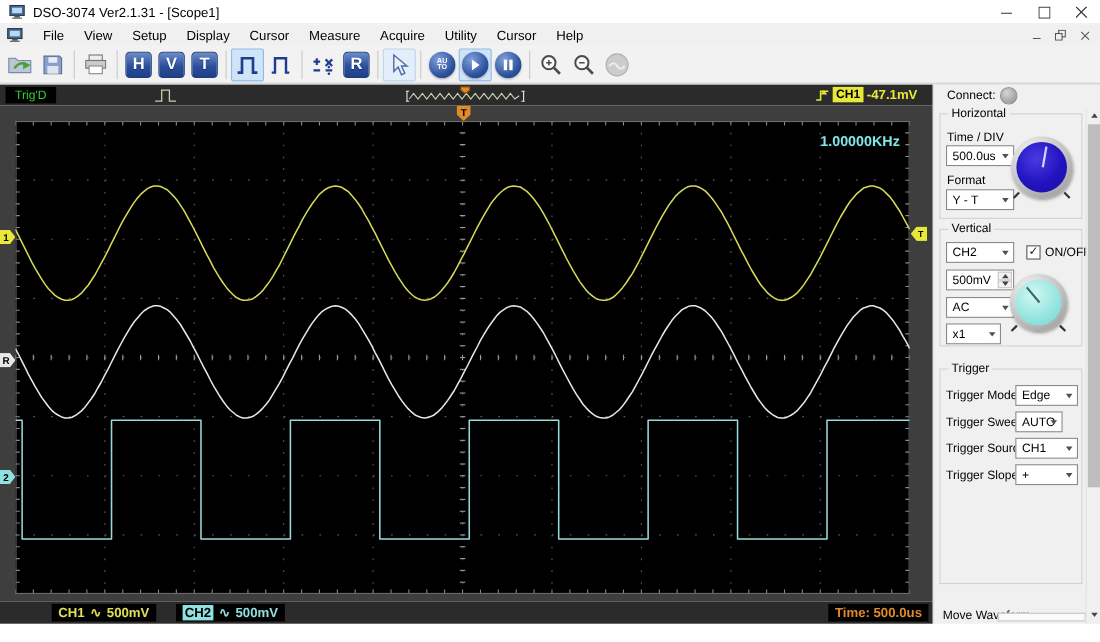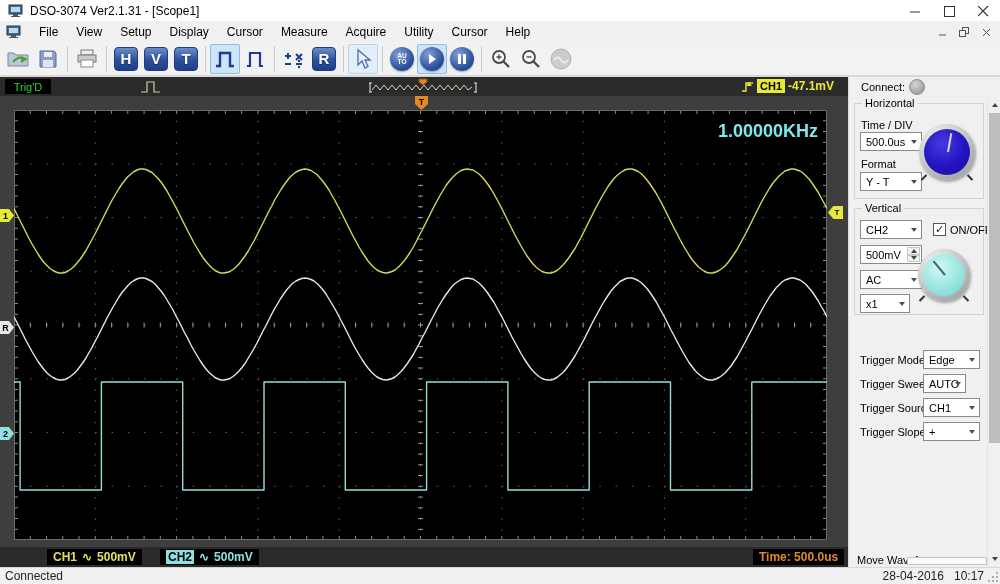--- a/index.html
+++ b/index.html
@@ -46,21 +46,21 @@
   .preview{position:absolute;left:367px;top:1px;width:112px;height:17px;}
   .edge-icon{position:absolute;left:741px;top:2px;}
   .ch-badge{position:absolute;left:757px;top:2px;height:14px;background:#e8e838;color:#000;
     font-size:11px;font-weight:bold;padding:0 3px;display:flex;align-items:center;}
   .trig-level{position:absolute;left:788px;top:2px;height:14px;color:#e8e838;font-size:12px;font-weight:bold;
     display:flex;align-items:center;}
 
   
   .scope{position:absolute;left:0;top:96px;width:848px;height:451px;background:#3e3e3e;}
   .scope-grid{position:absolute;left:14px;top:14px;width:813px;height:430px;background:#000;}
-  .freq{position:absolute;top:25px;right:30px;color:#7fe8e8;font-size:18px;font-weight:bold;}
+  .freq{position:absolute;top:25px;right:30px;color:#7fe8e8;font-size:13px;font-weight:bold;}
   .marker{position:absolute;font-size:9px;font-weight:bold;color:#000;display:flex;
     align-items:center;justify-content:center;}
   .m-right{width:14px;height:13px;clip-path:polygon(0 0,64% 0,100% 50%,64% 100%,0 100%);padding-right:3px;}
   .m-left{width:15px;height:13px;clip-path:polygon(36% 0,100% 0,100% 100%,36% 100%,0 50%);padding-left:3px;}
   .m-down{width:13px;height:14px;clip-path:polygon(0 0,100% 0,100% 58%,50% 100%,0 58%);padding-bottom:3px;}
 
   
   .chanbar{position:absolute;left:0;top:547px;width:848px;height:20px;background:#2b2b2b;}
   .chanbox{position:absolute;top:2px;height:16px;background:#000;display:flex;align-items:center;
     font-size:12px;font-weight:bold;padding:0 6px;gap:5px;}
@@ -688,20 +688,23 @@
       <span class="chev"></span>
     </div>
     <div class="knob-ring" style="left:69px;top:172px;width:52px;height:52px;">
       <div class="knob-core knob-cyan" style="left:5px;top:5px;width:42px;height:42px;">
         <div class="knob-pointer" style="background:#3a6a68;transform:rotate(140deg);"></div>
       </div>
       <div class="knob-tick" style="left:3px;top:46px;transform:rotate(45deg);"></div>
       <div class="knob-tick" style="left:47px;top:46px;transform:rotate(-45deg);"></div>
     </div>
 
+    <div class="groupbox" style="top:258px;height:196px;">
+      <span class="gb-title">Trigger</span>
+    </div>
     <span class="plabel" style="left:11px;top:277px;">Trigger Mode</span>
     <div class="combo" style="left:74px;top:273px;width:57px;text-align:right;">
       <span>Edge</span>
       <span class="chev"></span>
     </div>
     <span class="plabel" style="left:11px;top:301px;">Trigger Sweep</span>
     <div class="combo" style="left:74px;top:297px;width:43px;">
       <span>AUTO</span>
       <span class="chev"></span>
     </div>
@@ -723,29 +726,14 @@
       <div class="vs-btn" style="top:0;">
         <span class="tri-up"></span>
       </div>
       <div class="vs-thumb"></div>
       <div class="vs-btn" style="bottom:0;">
         <span class="tri-dn"></span>
       </div>
     </div>
   </div>
 
-  <div class="statusbar">
-    <span class="sb-left">Connected</span>
-    <span class="sb-right">
-      <span>28-04-2016</span>
-      <span>10:17</span>
-    </span>
-    <svg class="grip" width="12" height="12">
-      <circle cx="10" cy="2" r="1" fill="#999"></circle>
-        <circle cx="10" cy="6" r="1" fill="#999"></circle>
-        <circle cx="10" cy="10" r="1" fill="#999"></circle>
-      <circle cx="6" cy="6" r="1" fill="#999"></circle>
-        <circle cx="6" cy="10" r="1" fill="#999"></circle>
-        <circle cx="2" cy="10" r="1" fill="#999"></circle>
-    </svg>
-  </div>
 
 </div>
 
 </body></html>

